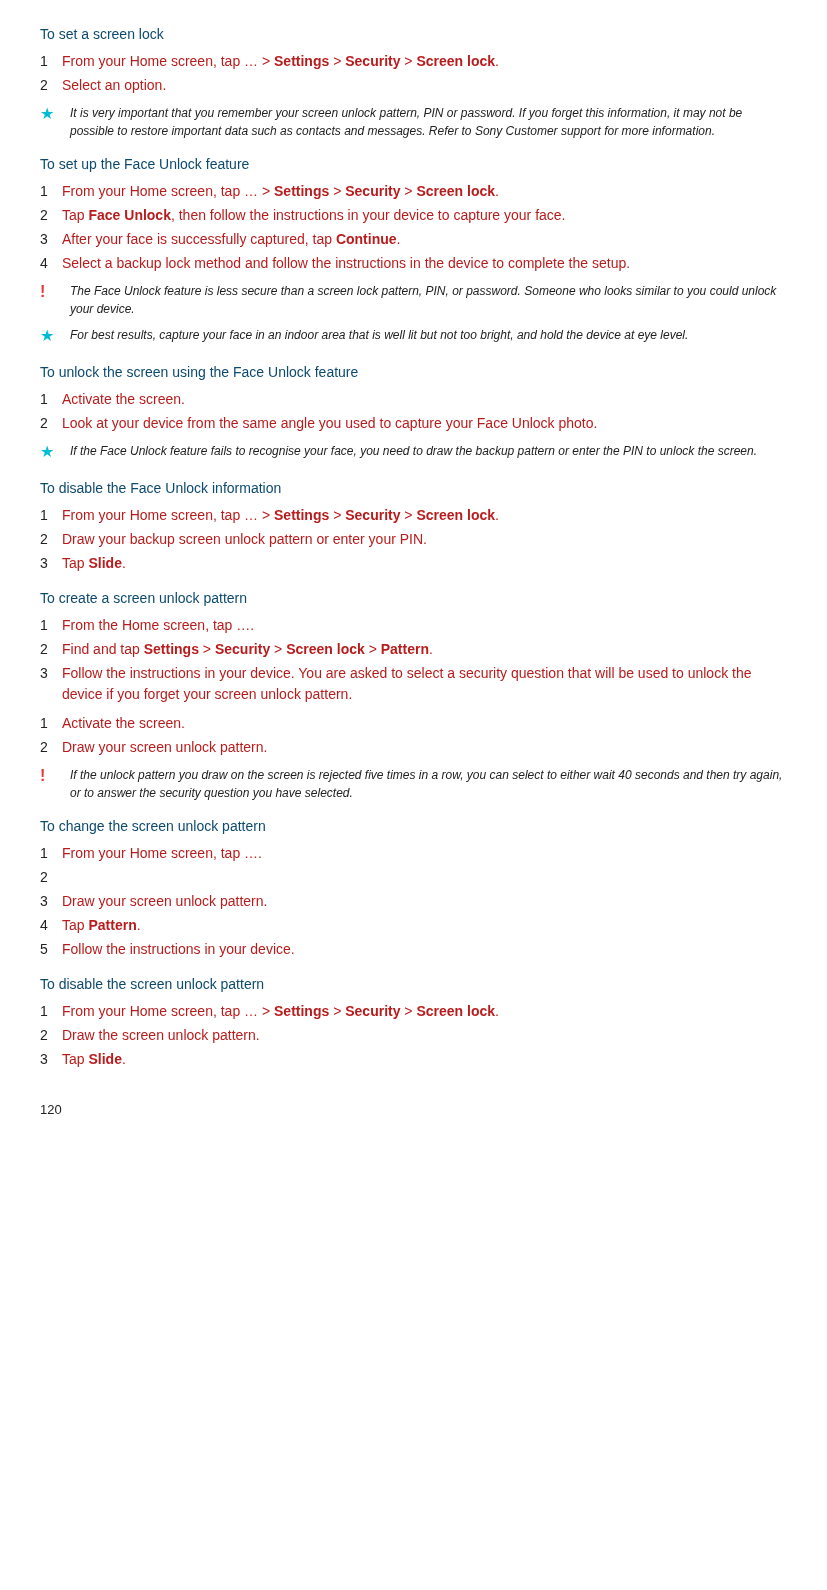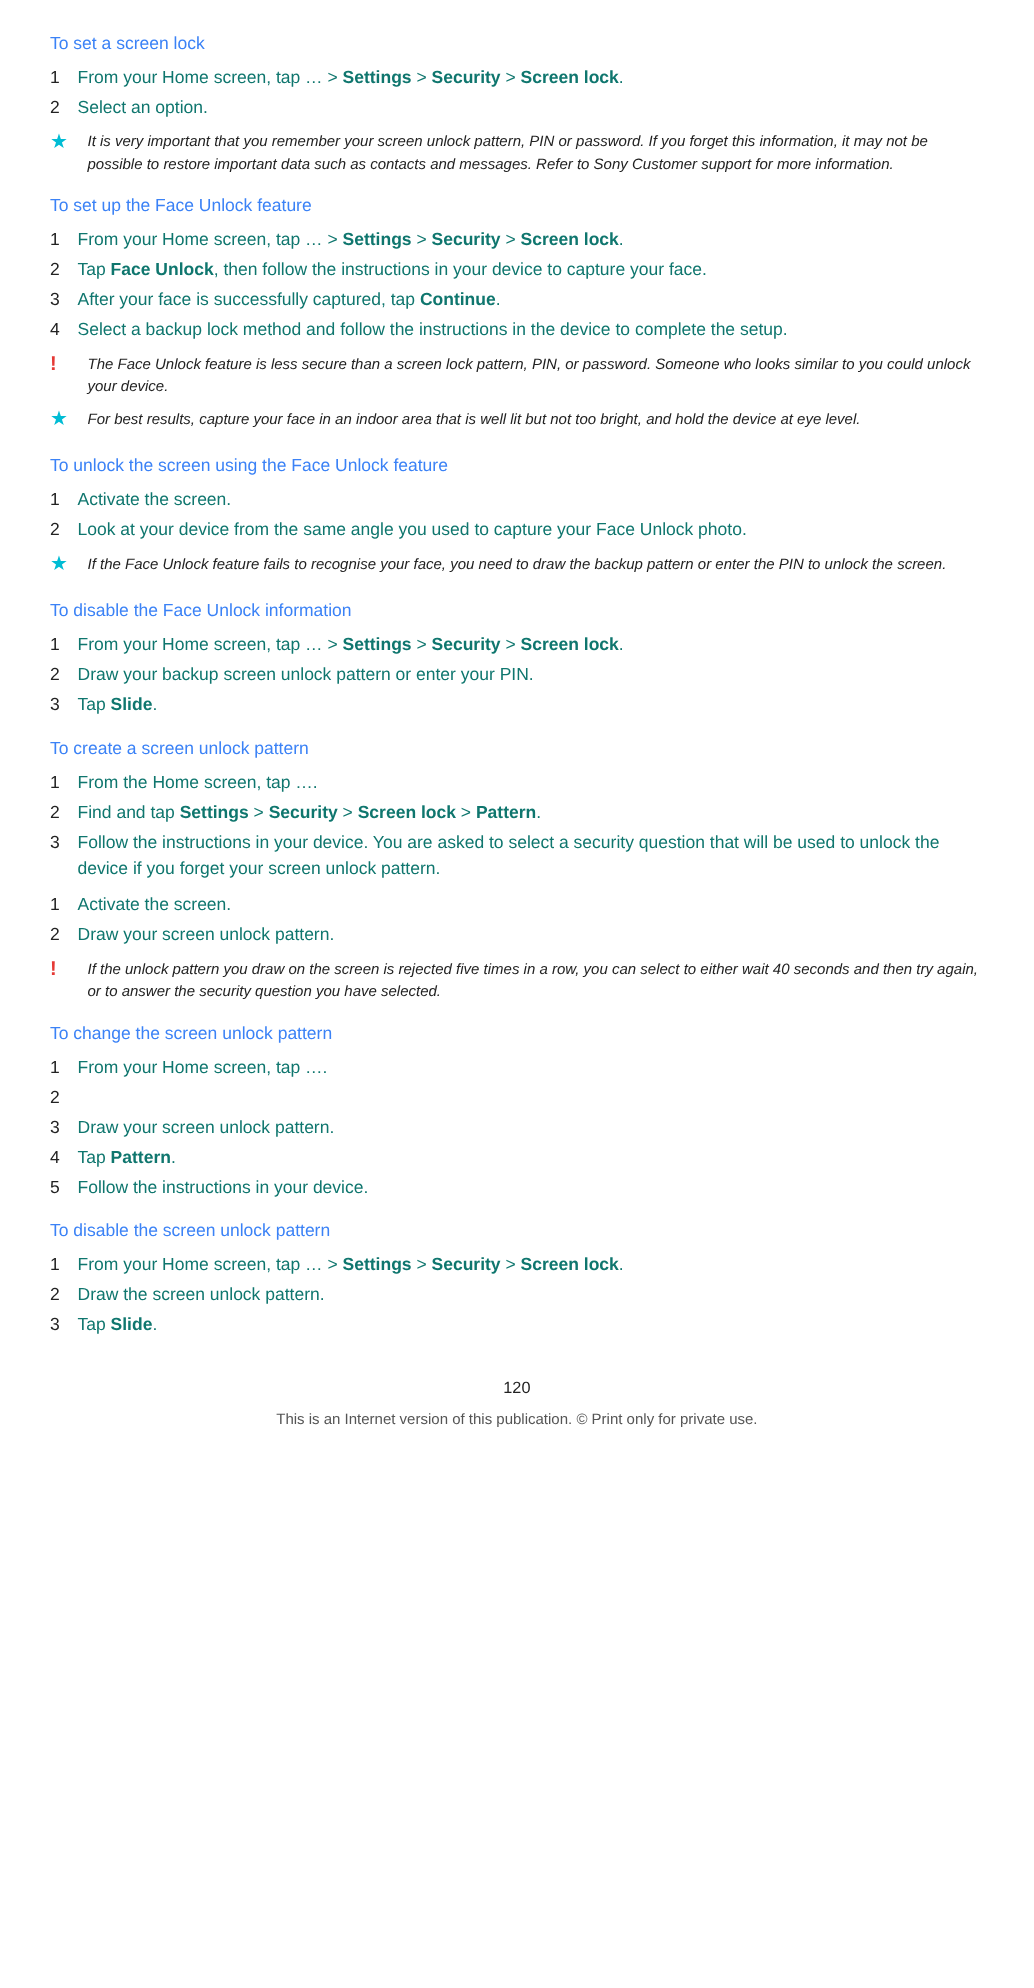--- a/index.html
+++ b/index.html
@@ -7,21 +7,21 @@
       background: #ffffff;
       font-family: Arial, Helvetica, sans-serif;
       font-size: 14px;
       color: #222222;
       width: 827px;
       min-height: 1590px;
       padding: 10px 40px 20px 40px;
       line-height: 1.5;
     }
     .section-title {
-      color: #3b82f6;
+      color: #0c4a6e;
       font-size: 14px;
       font-weight: normal;
       margin-bottom: 6px;
       margin-top: 14px;
     }
     .numbered-list {
       list-style: none;
       margin-left: 0;
       padding-left: 0;
     }
@@ -29,21 +29,21 @@
       display: flex;
       margin-bottom: 3px;
     }
     .num {
       min-width: 22px;
       font-size: 14px;
       color: #222;
     }
     .li-text {
       font-size: 14px;
-      color: #0f766e;
+      color: #b91c1c;
     }
     .li-text b {
       font-weight: bold;
     }
     .tip-box {
       display: flex;
       margin: 8px 0;
       gap: 8px;
     }
     .tip-icon {
@@ -55,21 +55,21 @@
     .tip-icon.warn {
       color: #e53935;
     }
     .tip-text {
       font-size: 12px;
       color: #222;
       line-height: 1.5;
       font-style: italic;
     }
     .page-footer {
-      text-align: center;
+      text-align: left;
       margin-top: 30px;
       font-size: 13px;
       color: #222;
     }
     .footer-note {
       text-align: center;
       font-size: 12px;
       color: #555;
       margin-top: 6px;
     }
@@ -230,15 +230,14 @@
           <span class="li-text">Draw the screen unlock pattern.</span>
         </li>
         <li>
           <span class="num">3</span>
           <span class="li-text">Tap <b>Slide</b>.</span>
         </li>
       </ol>
     </div>
     <div>
       <div class="page-footer">120</div>
-      <div class="footer-note">This is an Internet version of this publication. © Print only for private use.</div>
     </div>
   </div>
 
 </body></html>

